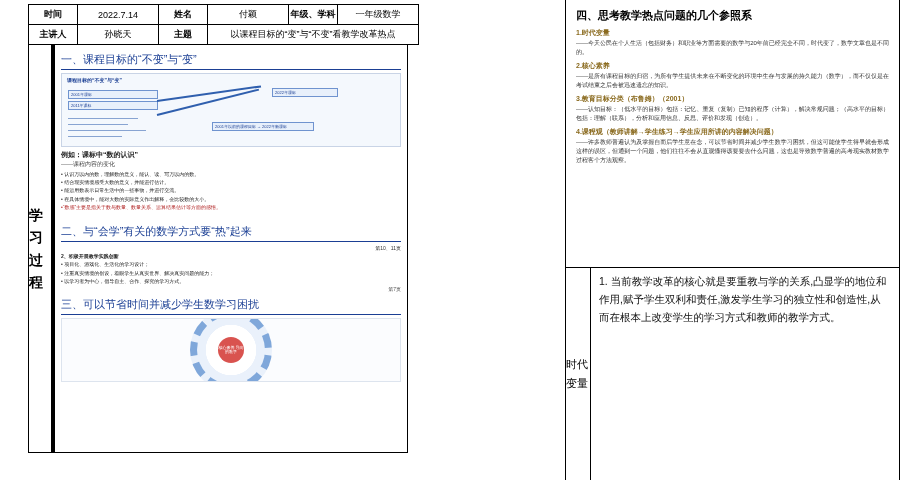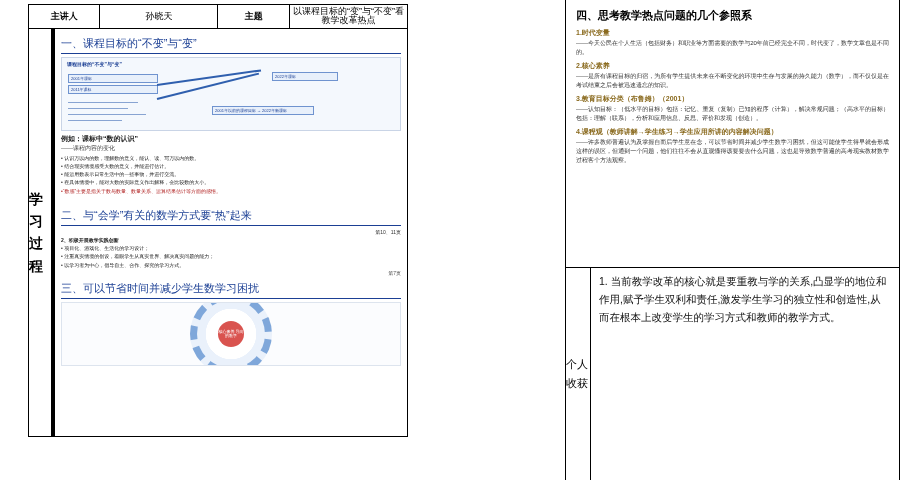--- a/index.html
+++ b/index.html
@@ -76,20 +76,28 @@
 </style>
 </head>
 <body>
 
 <div class="page">
 
   <div class="left-page">
 
     <table class="meta">
       <tbody>
+          <tr>
+        <td class="lbl">时间</td>
+        <td class="val">2022.7.14</td>
+        <td class="lbl">姓名</td>
+        <td class="val">付颖</td>
+        <td class="lbl">年级、学科</td>
+        <td class="val">一年级数学</td>
+      </tr>
       <tr>
         <td class="lbl">主讲人</td>
         <td class="val">孙晓天</td>
         <td class="lbl">主题</td>
         <td class="val small" colspan="3">以课程目标的“变”与“不变”看教学改革热点</td>
       </tr>
     </tbody>
       </table>
 
     <div class="left-body">
@@ -165,21 +173,21 @@
 
         <div class="r-sub">3.教育目标分类（布鲁姆）（2001）</div>
         <div class="r-p">——认知目标：（低水平的目标）包括：记忆、重复（复制）已知的程序（计算），解决常规问题；（高水平的目标）包括：理解（联系），分析和应用信息、反思、评价和发现（创造）。</div>
 
         <div class="r-sub">4.课程观（教师讲解→学生练习→学生应用所讲的内容解决问题）</div>
         <div class="r-p">——许多教师普遍认为及掌握自而后学生意在念，可以节省时间并减少学生数学习困扰，但这可能使学生得早就会形成这样的误区，但通到一个问题，他们往往不会从直观懂得该要要去什么问题，这也是导致数学普遍的高考现实教材数学过程客个方法观察。</div>
 
       </div>
 
       <div class="r-bottom">
-        <div class="r-side">个人收获</div>
+        <div class="r-side">时代变量</div>
         <div class="r-text">
           <p>1. 当前教学改革的核心就是要重教与学的关系,凸显学的地位和作用,赋予学生双利和责任,激发学生学习的独立性和创造性,从而在根本上改变学生的学习方式和教师的教学方式。</p>
         </div>
       </div>
 
     </div>
   </div>
 
 </div>
 

